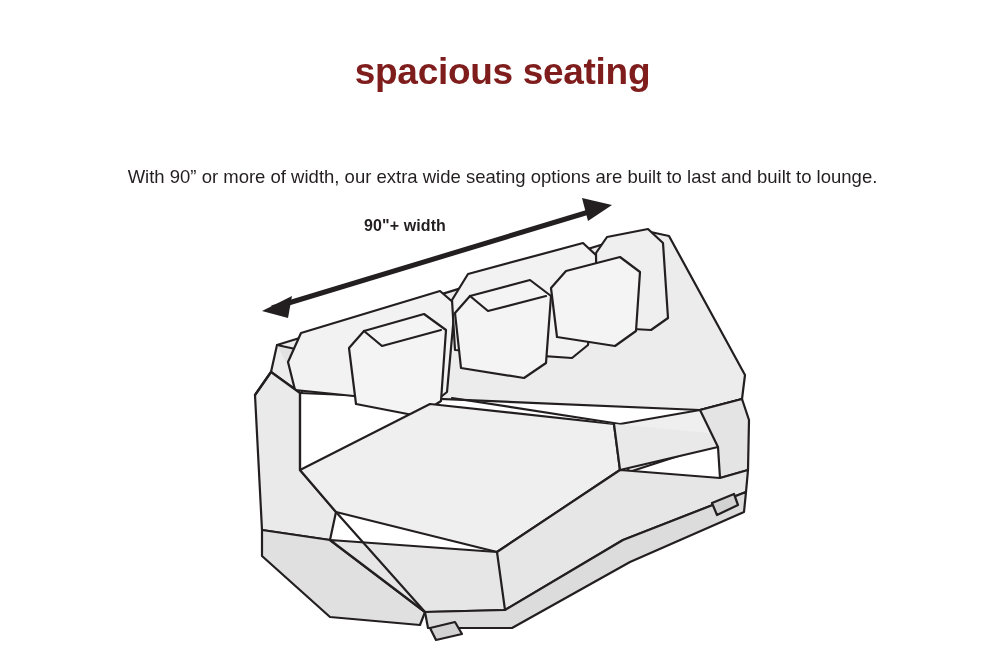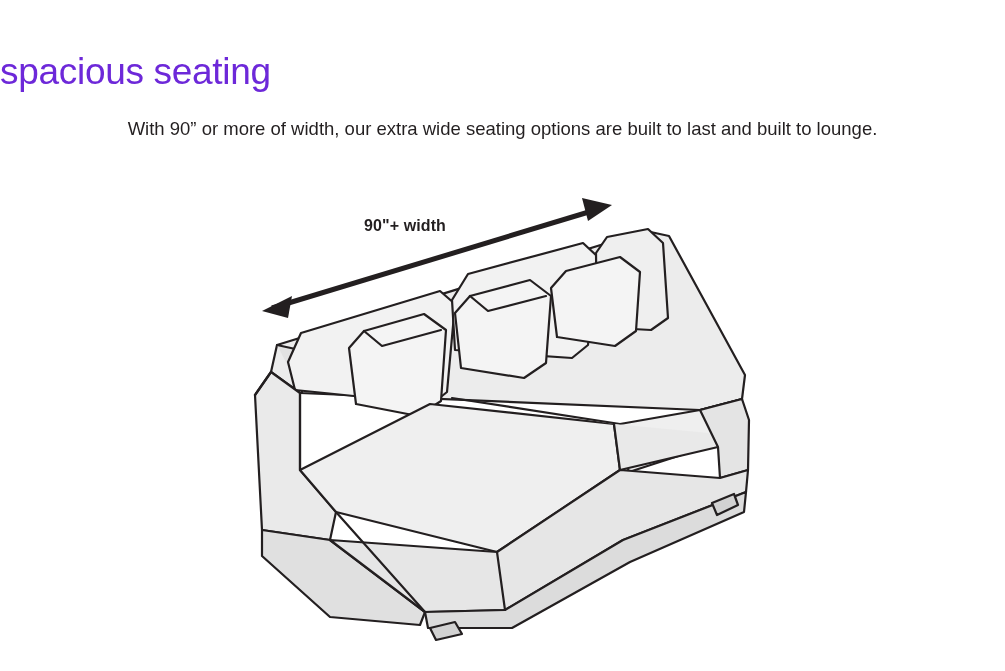--- a/index.html
+++ b/index.html
@@ -18,39 +18,41 @@
     position: relative;
     width: 1005px;
     height: 671px;
     background: #ffffff;
   }
   .headline {
     position: absolute;
     top: 52px;
     left: 0;
     width: 1005px;
+    text-align: center;
     font-size: 37px;
-    font-weight: normal;
+    font-weight: bold;
     letter-spacing: -0.3px;
-    color: #6d28d9;
+    color: #7f1d1d;
     line-height: 1.1;
   }
   .subcopy {
     position: absolute;
     top: 116px;
     left: 50%;
     transform: translateX(-50%);
     width: 820px;
     text-align: center;
     font-size: 18.5px;
     line-height: 1.42;
     color: #231f20;
   }
   .subcopy .line {
     display: block;
+    margin-top: 48px;
   }
   .dim-label {
     position: absolute;
     top: 217px;
     left: 364px;
     font-size: 16px;
     font-weight: bold;
     color: #231f20;
     letter-spacing: 0.1px;
   }

